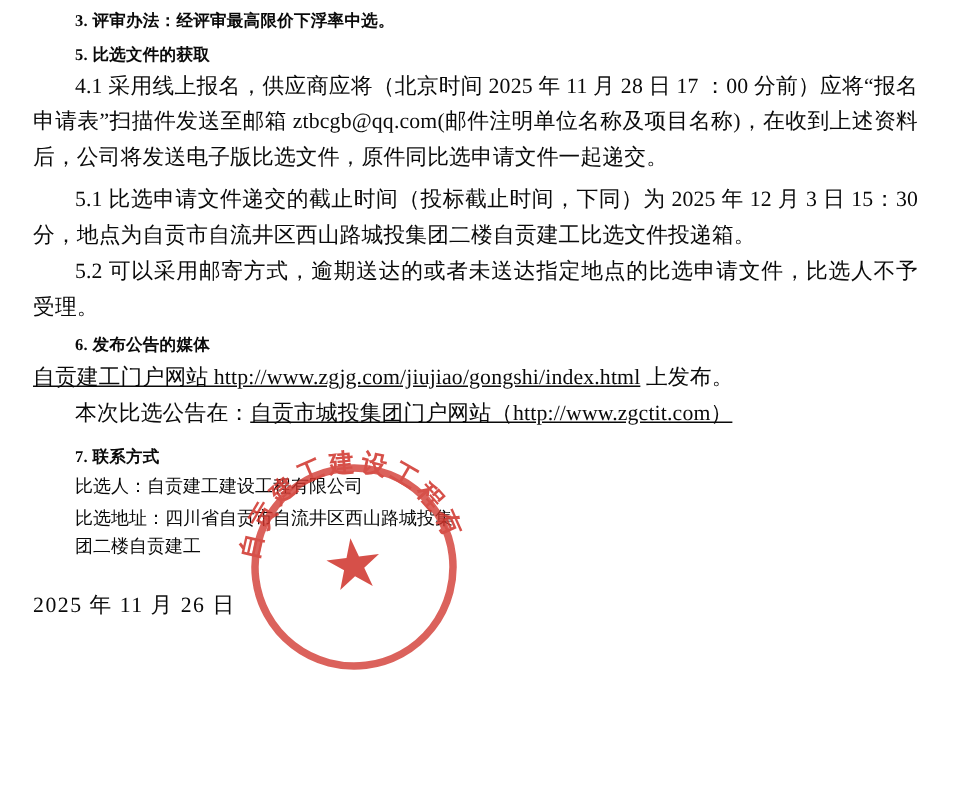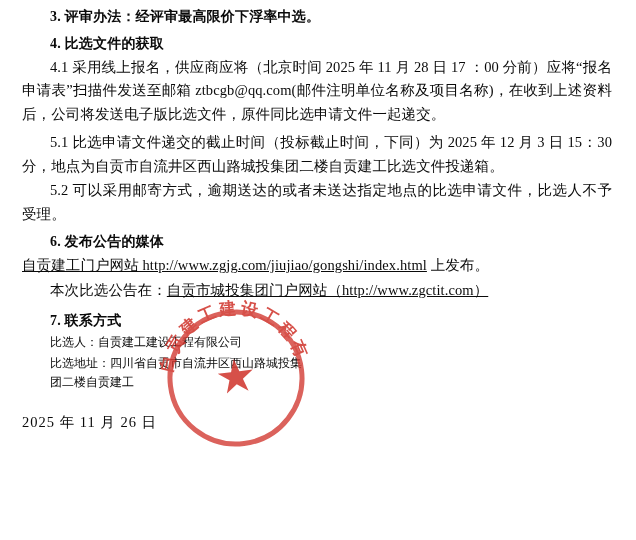--- a/index.html
+++ b/index.html
@@ -23,21 +23,21 @@
     box-sizing: border-box;
   }
   .doc {
     position: relative;
     z-index: 2;
     padding: 6px 24px 0 22px;
     box-sizing: border-box;
   }
   .h {
     font-weight: bold;
-    font-size: 14px;
+    font-size: 11px;
     line-height: 1.5;
     margin: 0 0 2px 0;
     text-indent: 28px;
     letter-spacing: 0.2px;
   }
   .p {
     font-size: 14.5px;
     line-height: 1.62;
     margin: 0 0 1px 0;
     text-align: justify;
@@ -109,21 +109,21 @@
       <text x="86" y="100" text-anchor="middle" font-size="46" fill="#d0342c">★</text>
     </svg>
   </div>
 
   <div class="doc">
 
     <div class="h">3. 评审办法：经评审最高限价下浮率中选。</div>
 
     <div class="spacer-sm"></div>
 
-    <div class="h">4. 比选文件的获取</div>
+    <div class="h">5. 比选文件的获取</div>
     <div class="p indent">4.1 采用线上报名，供应商应将（北京时间 2025 年 11 月 28 日 17 ：00 分前）应将“报名申请表”扫描件发送至邮箱 ztbcgb@qq.com(邮件注明单位名称及项目名称)，在收到上述资料后，公司将发送电子版比选文件，原件同比选申请文件一起递交。</div>
 
     <div class="spacer-sm"></div>
 
     <div class="p indent">5.1 比选申请文件递交的截止时间（投标截止时间，下同）为 2025 年 12 月 3 日 15：30 分，地点为自贡市自流井区西山路城投集团二楼自贡建工比选文件投递箱。</div>
     <div class="p indent">5.2 可以采用邮寄方式，逾期送达的或者未送达指定地点的比选申请文件，比选人不予受理。</div>
 
     <div class="spacer-sm"></div>
 
     <div class="h">6. 发布公告的媒体</div>

